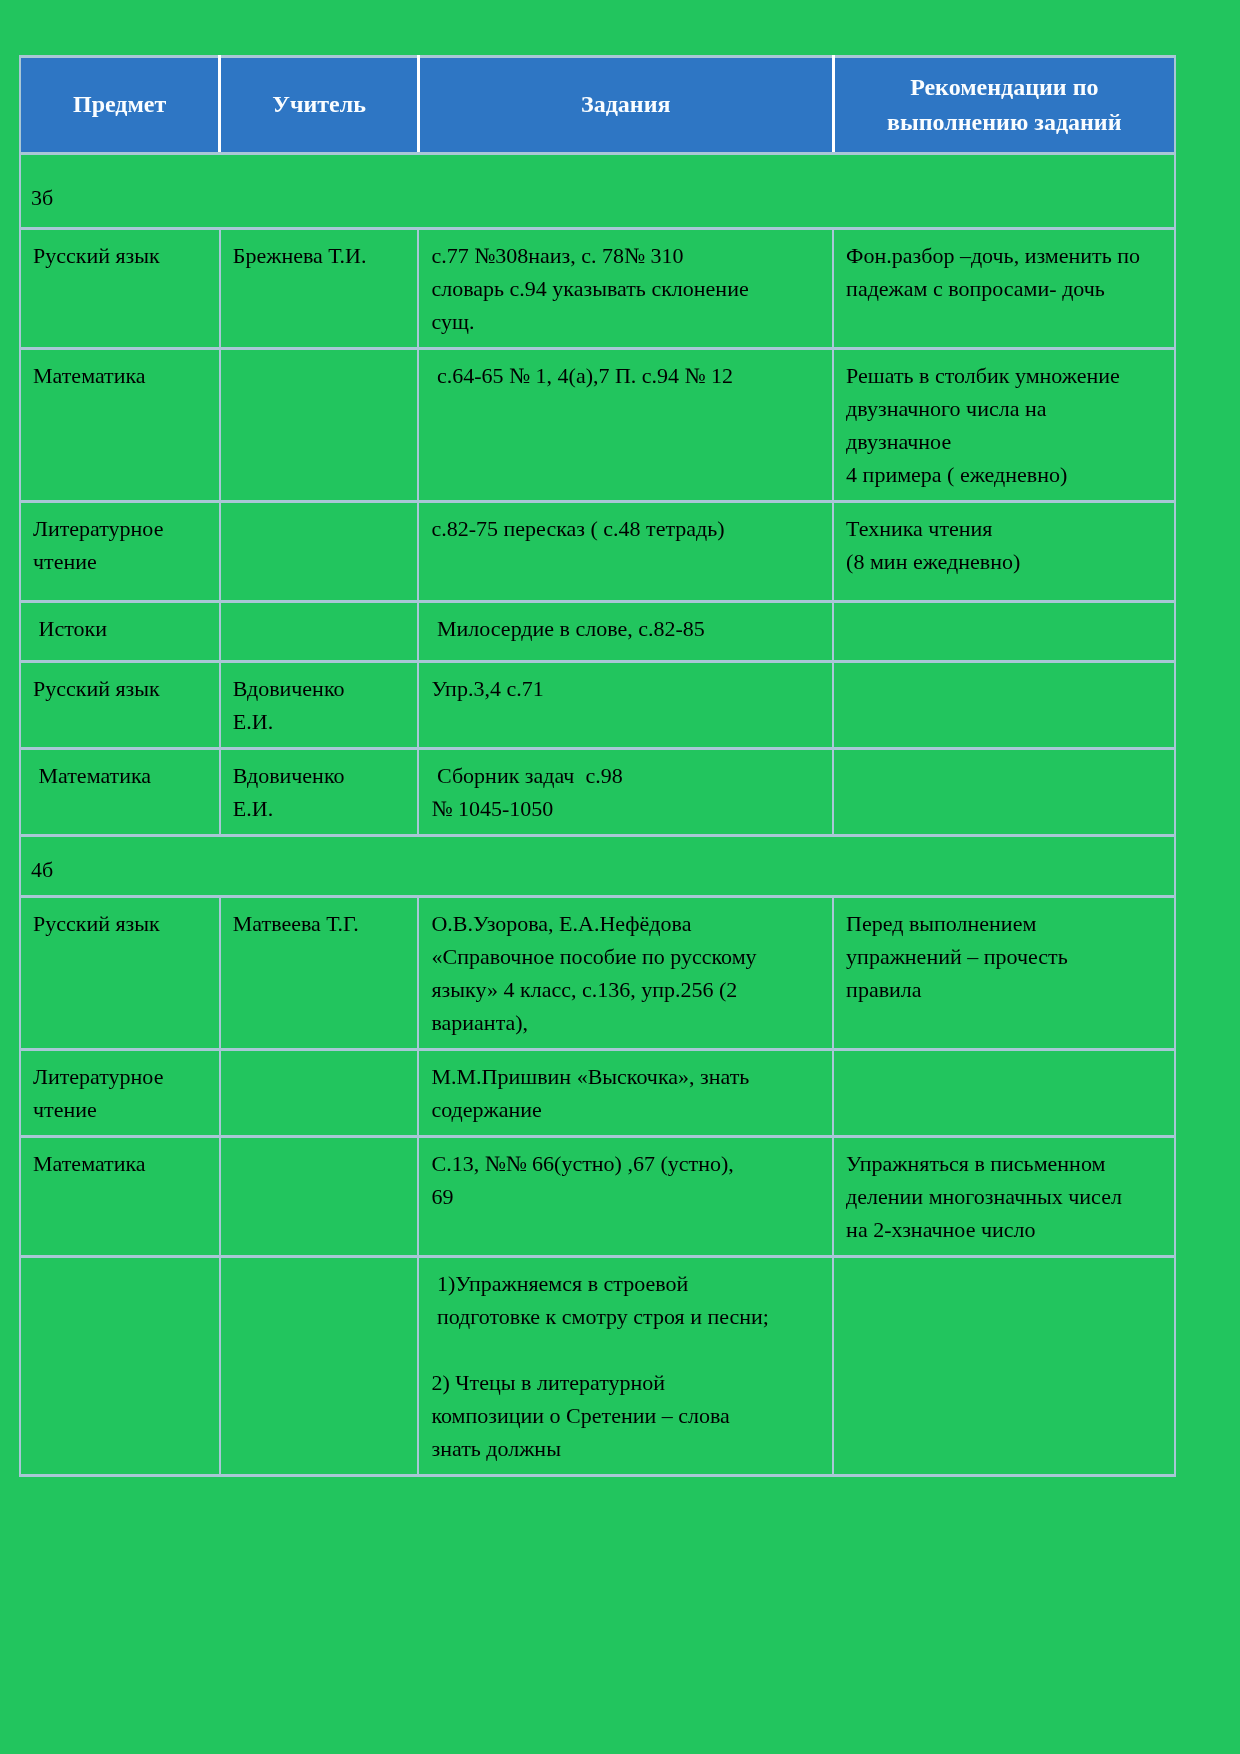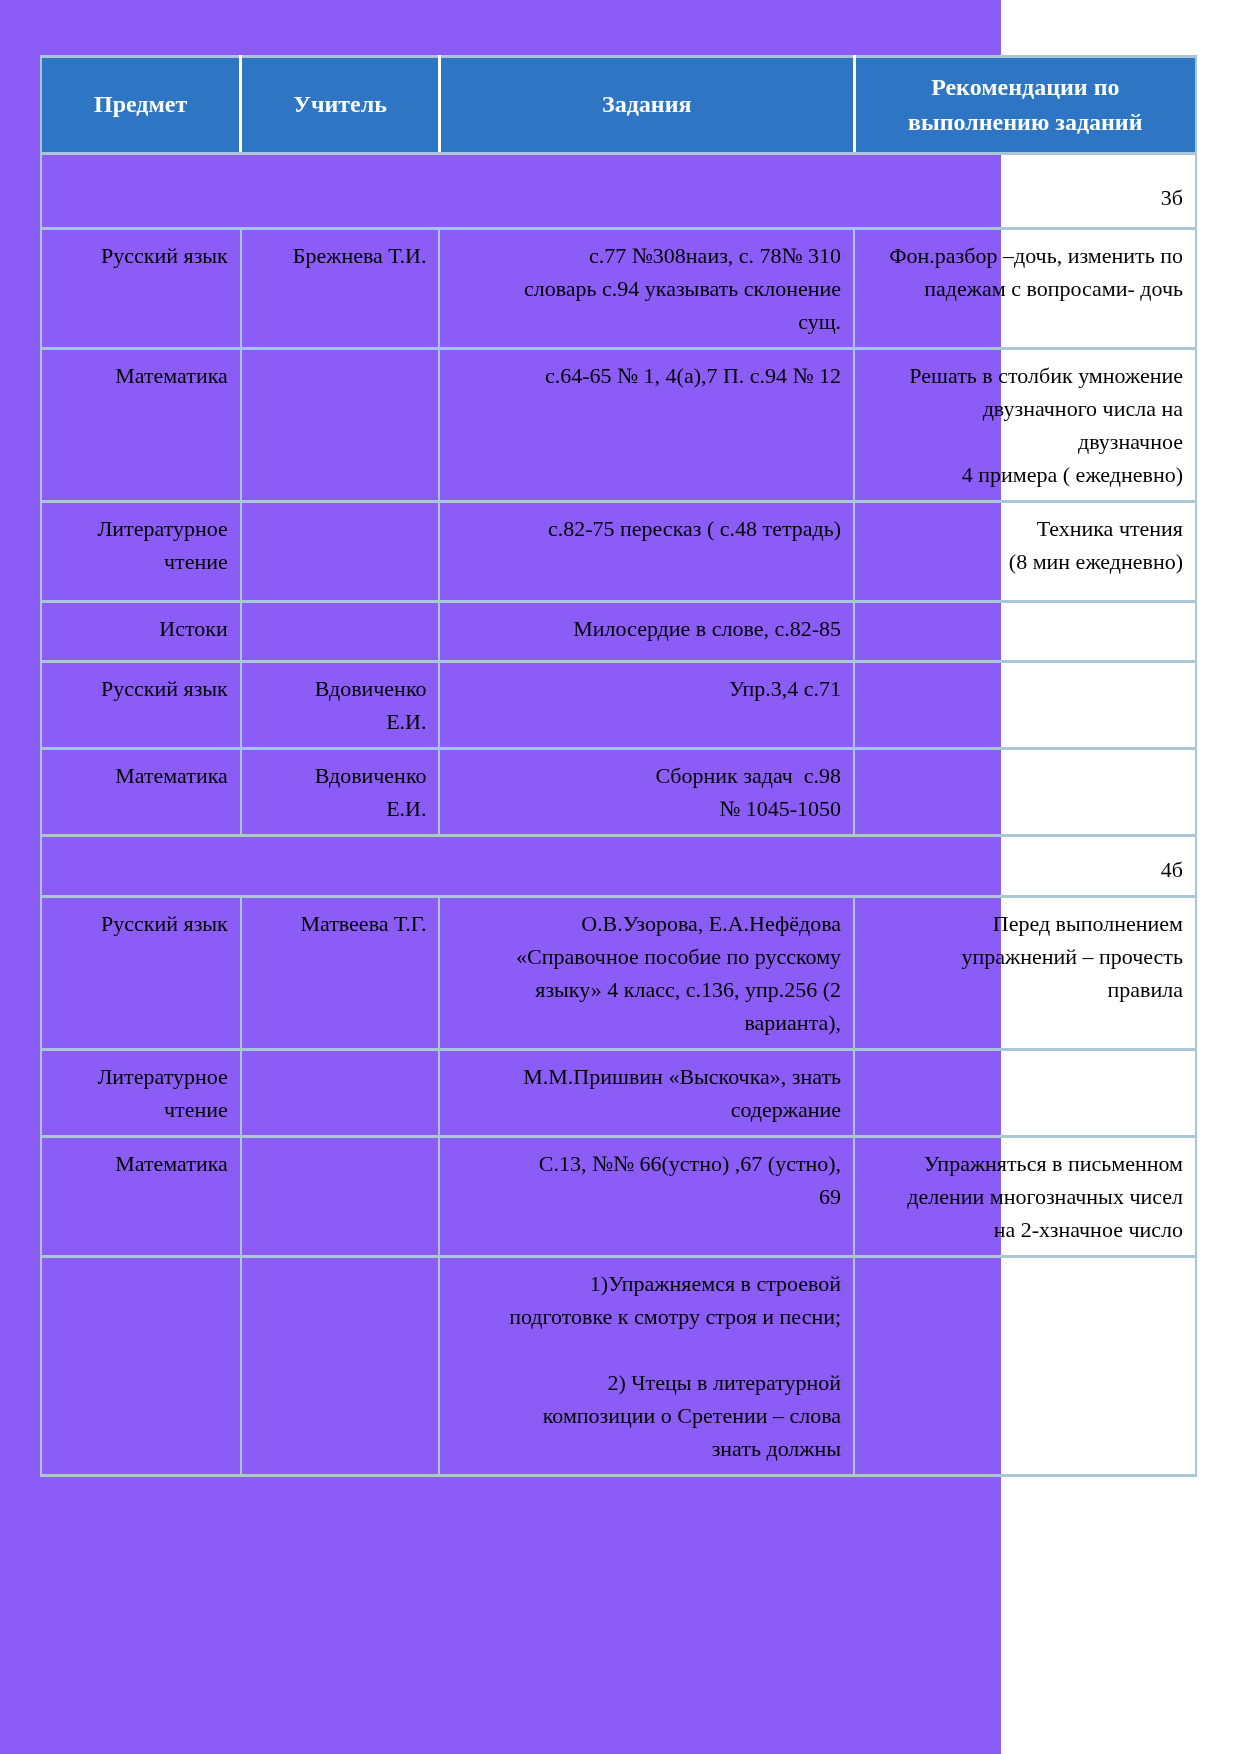--- a/index.html
+++ b/index.html
@@ -2,25 +2,25 @@
 <html style="--header-bg: #2E76C4; --header-fg: #FAFDFF; --grid: #A9C7D6;"><head>
 <meta charset="utf-8">
 <style>
   html, body {
     margin: 0;
     background: #ffffff;
     font-family: "Liberation Serif", serif;
     color: #000000;
   }
   .page {
-    width: 1001px;
+    width: 1240px;
     height: 1754px;
     box-sizing: border-box;
-    padding: 55px 43px 0 40px;
-    background: #8b5cf6;
+    padding: 55px 43px 0 19px;
+    background: #22c55e;
   }
   table.hw-table {
     width: 1157px;
     border-collapse: collapse;
     table-layout: fixed;
   }
   col.c1 { width: 17.3%; }
   col.c2 { width: 17.2%; }
   col.c3 { width: 35.9%; }
   col.c4 { width: 29.6%; }
@@ -29,21 +29,20 @@
     border-left: 2px solid var(--grid, #A9C7D6);
     border-right: 2px solid var(--grid, #A9C7D6);
     border-top: 3px solid var(--grid, #A9C7D6);
     border-bottom: 3px solid var(--grid, #A9C7D6);
     vertical-align: top;
     padding: 9px 12px;
     font-size: 22px;
     line-height: 1.5;
     white-space: pre-wrap;
     word-wrap: break-word;
-    text-align: right;
   }
   .hw-table thead th {
     background: var(--header-bg, #2E76C4);
     color: var(--header-fg, #FAFDFF);
     font-weight: bold;
     font-size: 24px;
     line-height: 1.45;
     text-align: center;
     vertical-align: middle;
     white-space: normal;

